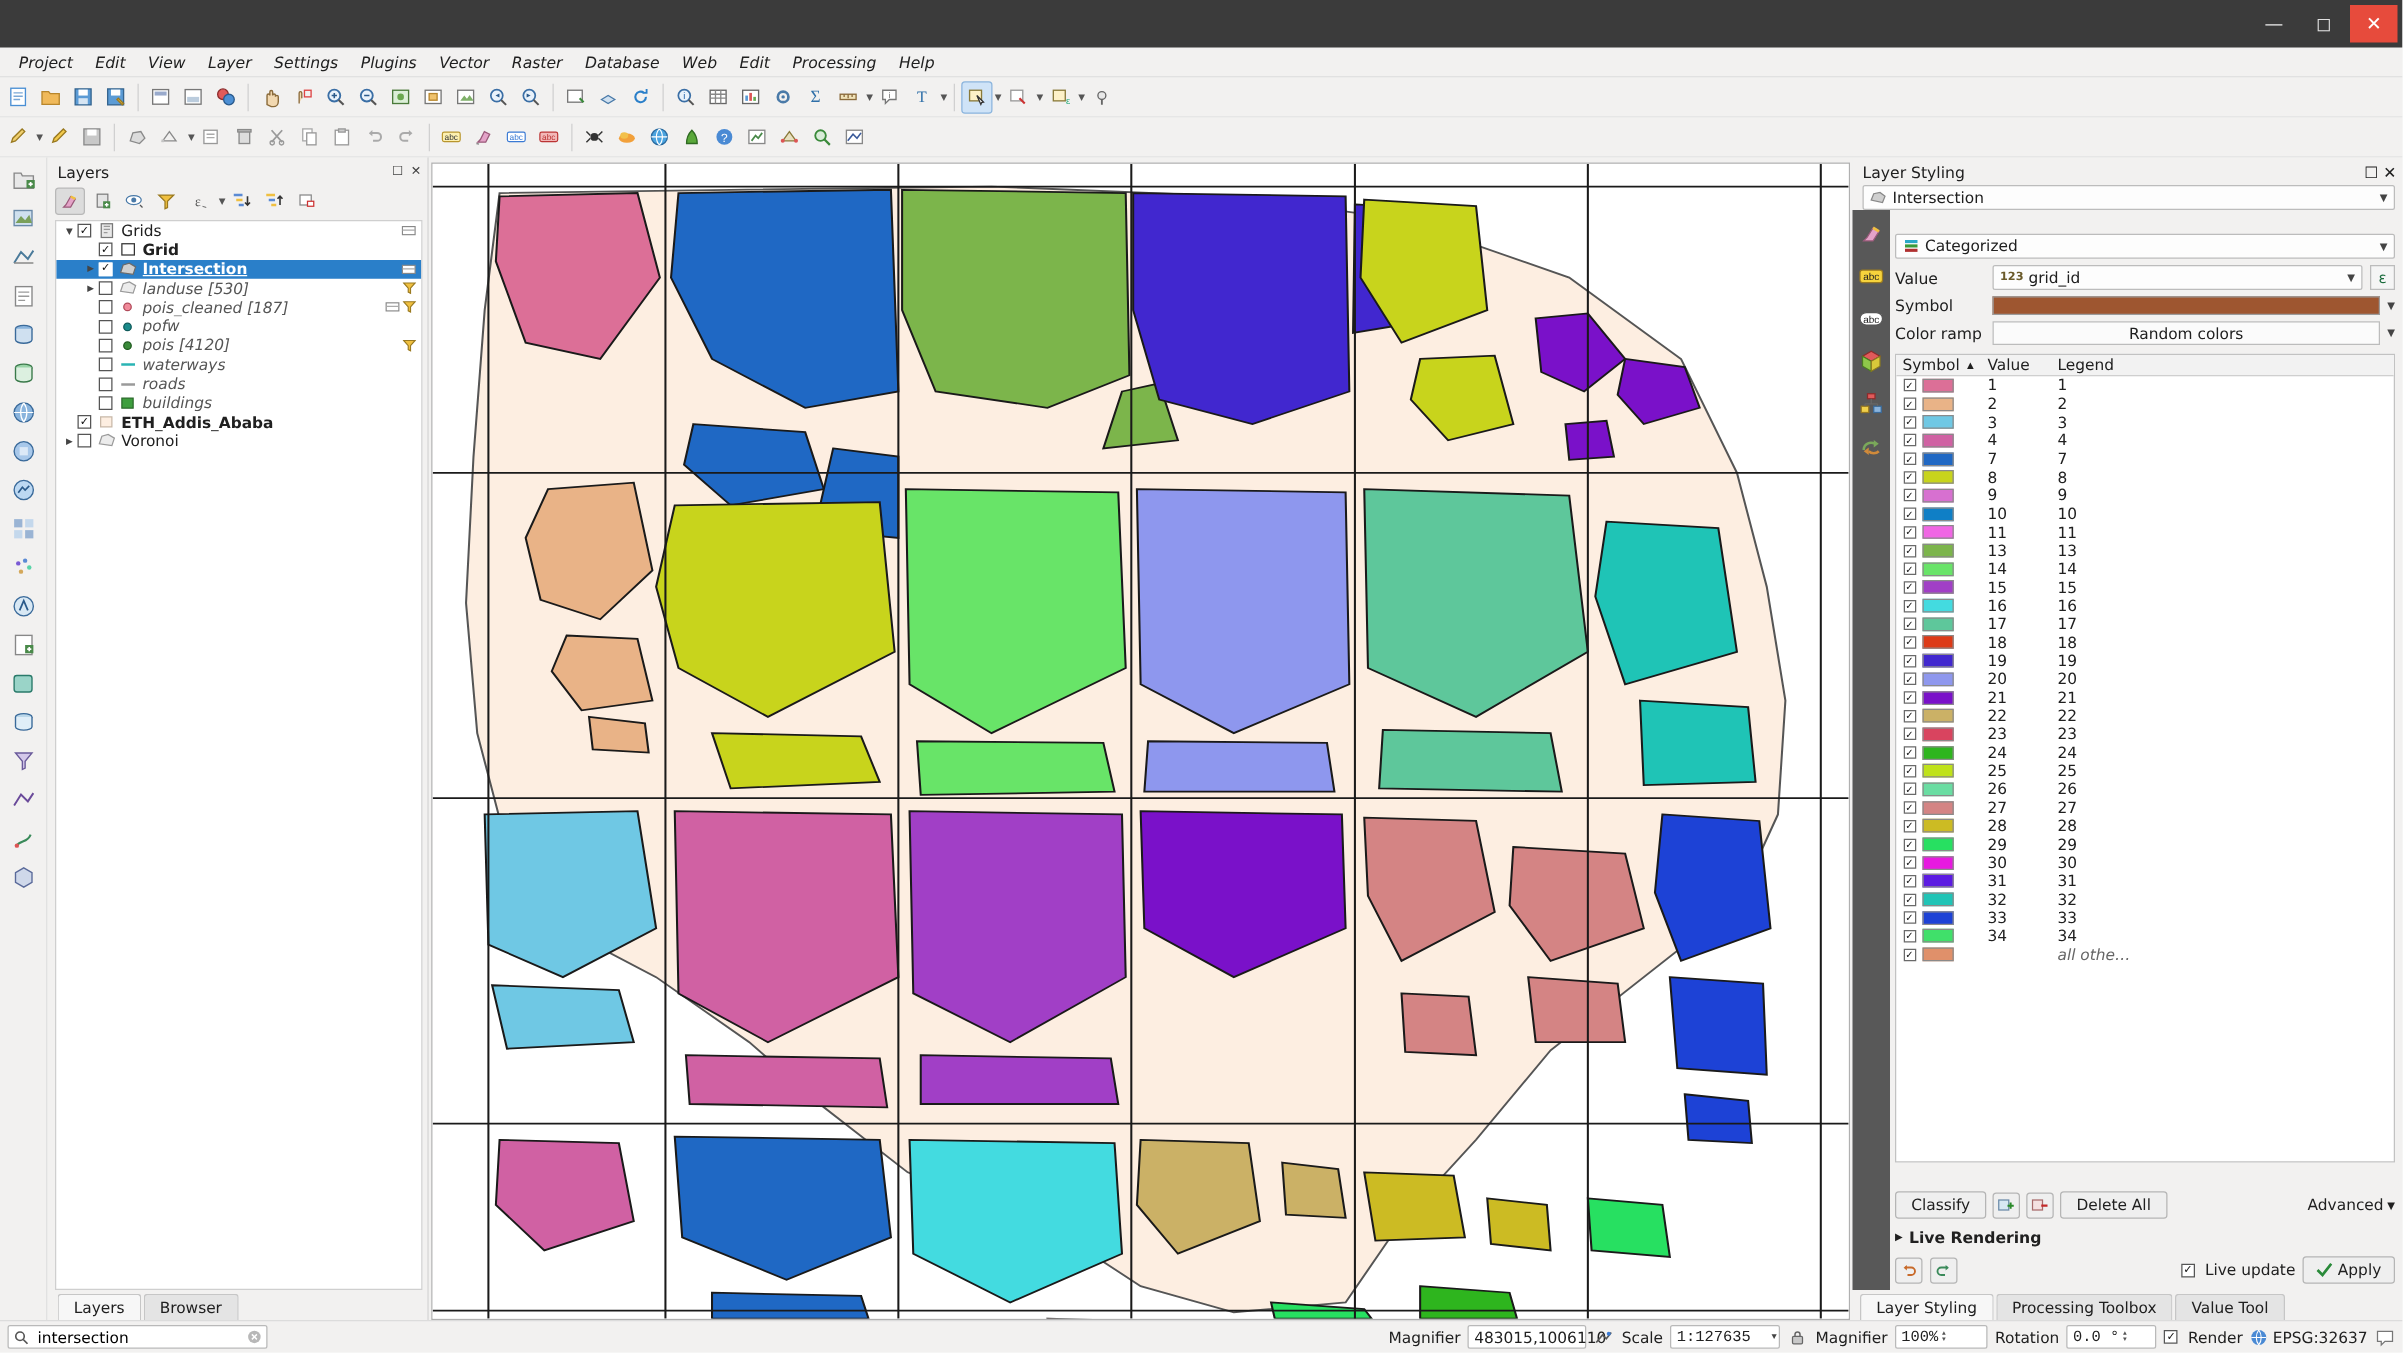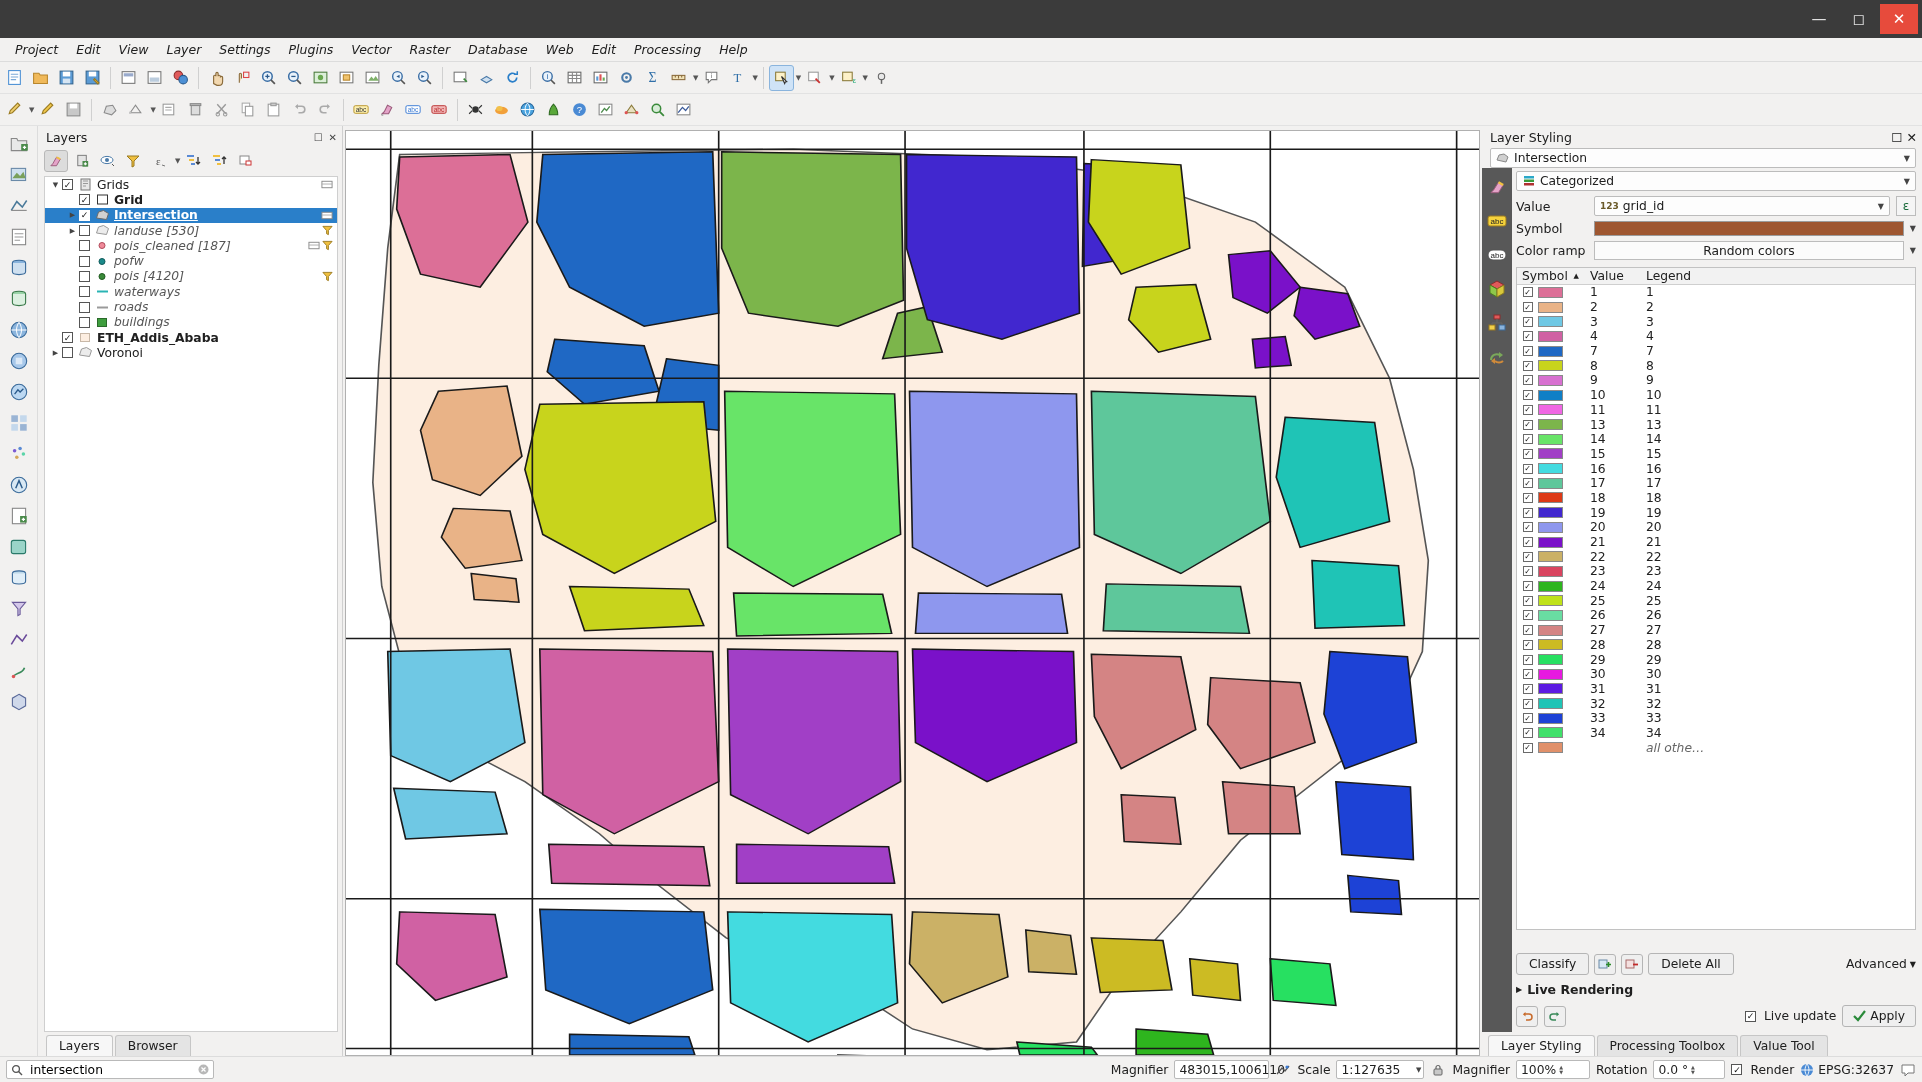--- a/index.html
+++ b/index.html
@@ -129,21 +129,21 @@
   
   .sp-tabs{height:24px;display:flex;align-items:flex-end;padding-left:6px;gap:2px;}
   
   .status{height:26px;background:#f2f1f0;border-top:1px solid #dcdcdc;display:flex;
           align-items:center;gap:6px;padding:0 6px;font-size:12.3px;}
   .searchbox{width:208px;height:19px;background:#fff;border:1px solid #b9b9b9;border-radius:2px;
              display:flex;align-items:center;padding:0 4px;gap:5px;}
   .searchbox input{border:none;outline:none;flex:1;font-size:12.3px;font-family:inherit;background:transparent;}
   .field{height:19px;background:#fff;border:1px solid #b9b9b9;border-radius:2px;
          display:flex;align-items:center;padding:0 4px;font-size:12.3px;}
-  .field.cc{padding-right:2px;}
+  .field.cc{padding-right:2px;font-family:Liberation Mono, monospace;}
   .spin{margin-left:3px;display:flex;flex-direction:column;font-size:5px;line-height:5px;color:#555;}
   .pillbox{display:flex;align-items:center;gap:4px;}
   svg{shape-rendering:geometricPrecision;}
 </style>
 </head>
 <body>
 
 <div class="titlebar">
   <div class="winbtns">
     <div class="winbtn">—</div>
@@ -1042,21 +1042,21 @@
             <svg width="20" height="18" viewBox="0 0 20 18">
               <path d="M4 12c0-5 5-7 9-5" fill="none" stroke="#7aa85a" stroke-width="2"></path>
               <path d="M12 4l4 3-4 3z" fill="#7aa85a"></path>
               <path d="M16 13c-2 2-6 2-8 0" fill="none" stroke="#d08a3a" stroke-width="2"></path>
               <path d="M8 10l-4 3 4 3z" fill="#d08a3a"></path>
             </svg>
           </div>
       </div>
       <div class="sp-main">
         <div class="frow" style="margin-top:3px;">
-          <div class="combo" style="flex:1;">
+          <div class="combo" style="flex:1;margin-top:16px;">
             <svg width="14" height="12" viewBox="0 0 14 12">
                 <rect x="2" y="1" width="10" height="2.5" fill="#2aa8c8"></rect>
                 <rect x="2" y="4.5" width="10" height="2.5" fill="#3a9a3a"></rect>
                 <rect x="2" y="8" width="10" height="2.5" fill="#b03030"></rect>
               </svg>
             <span>Categorized</span>
             <span class="cc">▼</span>
           </div>
         </div>
         <div class="frow">

